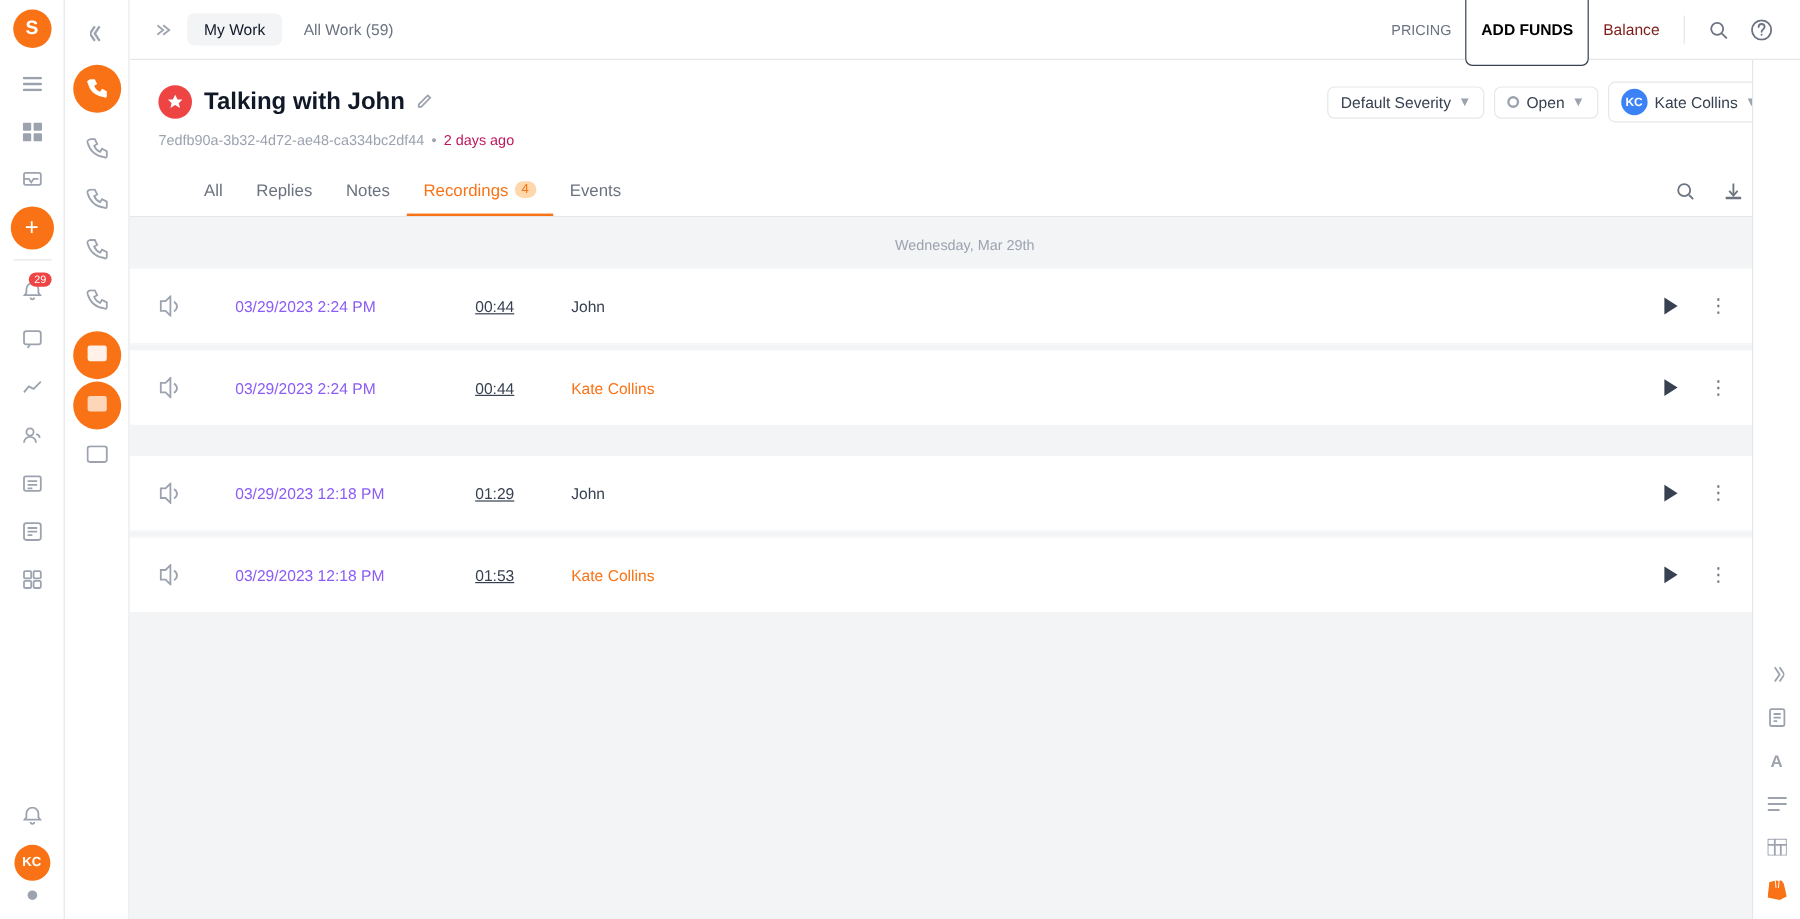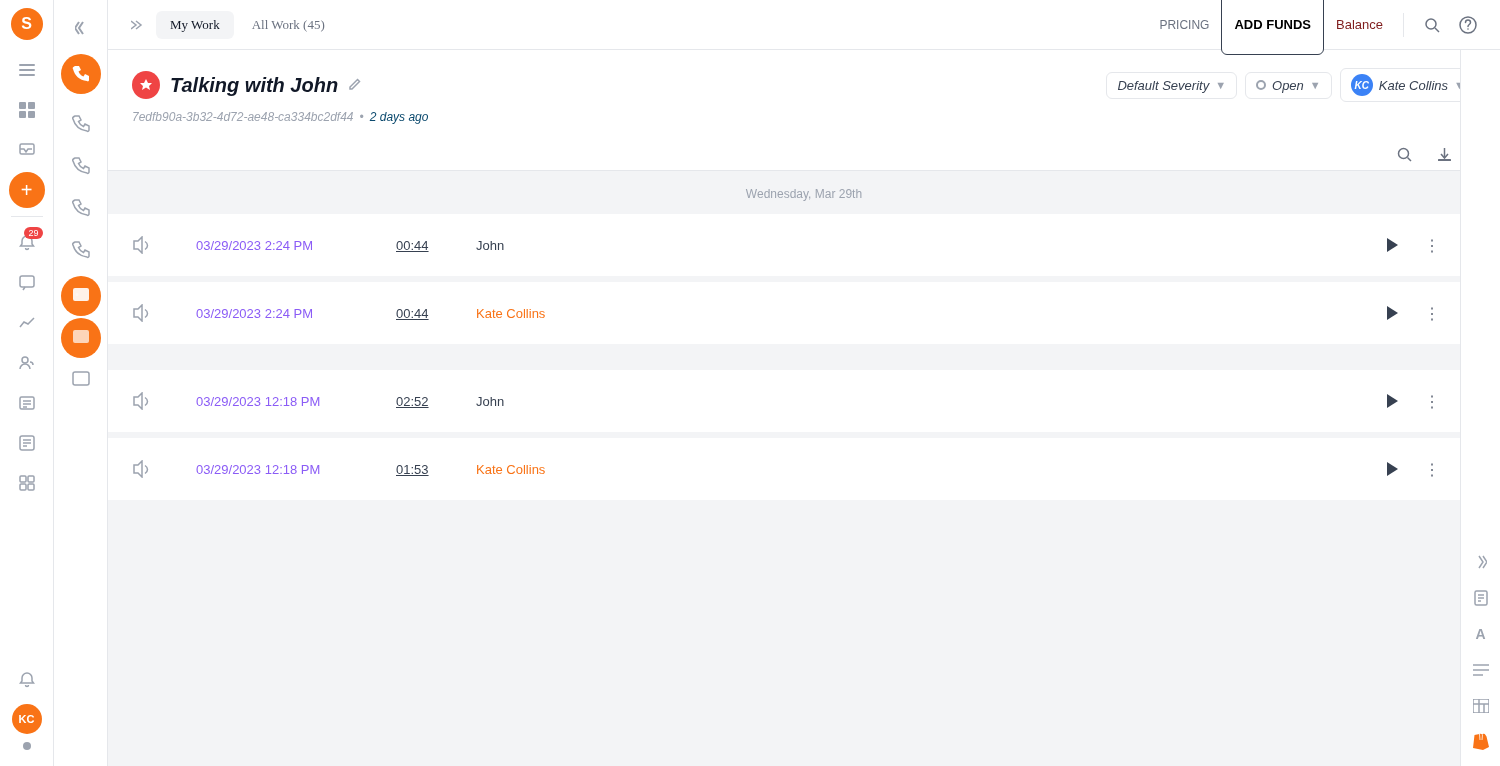--- a/index.html
+++ b/index.html
@@ -95,21 +95,20 @@
       display: flex; align-items: center; justify-content: center;
       color: #9ca3af; cursor: pointer; border-radius: 4px;
     }
     .nav-tab {
       padding: 6px 14px;
       border-radius: 6px;
       font-size: 13px;
       cursor: pointer;
       color: #6b7280;
       white-space: nowrap;
-      font-family: Liberation Serif, serif;
     }
     .nav-tab.active {
       background: #f3f4f6;
       color: #111827;
       font-weight: 500;
     }
     .nav-spacer { flex: 1; }
     .nav-pricing {
       font-size: 12px;
       color: #6b7280;
@@ -152,21 +151,20 @@
       height: 100%;
       display: flex;
       flex-direction: column;
     }
 
     
     .ticket-header {
       padding: 18px 24px 0 24px;
       background: #fff;
       border-bottom: 1px solid #e5e7eb;
-      font-style: italic;
     }
     .ticket-title-row {
       display: flex;
       align-items: center;
       justify-content: space-between;
       margin-bottom: 8px;
     }
     .ticket-title-left {
       display: flex;
       align-items: center;
@@ -190,21 +188,21 @@
     .ticket-meta-row {
       display: flex;
       align-items: center;
       gap: 6px;
       margin-bottom: 14px;
       font-size: 12px;
       color: #9ca3af;
     }
     .ticket-id { color: #9ca3af; }
     .ticket-meta-dot { color: #9ca3af; }
-    .ticket-time { color: #0c4a6e; }
+    .ticket-time { color: #be185d; }
 
     .ticket-controls {
       display: flex;
       align-items: center;
       gap: 8px;
     }
     .severity-select, .status-select, .assignee-select {
       display: flex;
       align-items: center;
       gap: 6px;
@@ -554,21 +552,21 @@
 </div>
 
 <div class="top-nav">
   <div class="nav-expand-btn">
     <svg width="14" height="10" viewBox="0 0 14 10" fill="none">
       <polyline points="0,1 5,5 0,9" stroke="#9ca3af" stroke-width="1.5"></polyline>
       <polyline points="5,1 10,5 5,9" stroke="#9ca3af" stroke-width="1.5"></polyline>
     </svg>
   </div>
   <div class="nav-tab active">My Work</div>
-  <div class="nav-tab">All Work (45)</div>
+  <div class="nav-tab">All Work (59)</div>
   <div class="nav-spacer"></div>
   <div class="nav-pricing">PRICING</div>
   <button class="nav-add-funds">ADD FUNDS</button>
   <div class="nav-balance">Balance</div>
   <div class="nav-divider-v"></div>
   <div class="nav-search-icon">
     <svg width="16" height="16" viewBox="0 0 16 16" fill="none">
       <circle cx="7" cy="7" r="5" stroke="#6b7280" stroke-width="1.5"></circle>
       <line x1="11" y1="11" x2="15" y2="15" stroke="#6b7280" stroke-width="1.5"></line>
     </svg>
@@ -617,20 +615,29 @@
           </div>
         </div>
       </div>
       <div class="ticket-meta-row">
         <span class="ticket-id">7edfb90a-3b32-4d72-ae48-ca334bc2df44</span>
         <span class="ticket-meta-dot">•</span>
         <span class="ticket-time">2 days ago</span>
       </div>
 
       <div class="tabs-row">
+        <div class="ticket-tabs">
+          <div class="tab-item">All</div>
+          <div class="tab-item">Replies</div>
+          <div class="tab-item">Notes</div>
+          <div class="tab-item active">
+            Recordings <span class="tab-badge active-badge">4</span>
+          </div>
+          <div class="tab-item">Events</div>
+        </div>
         <div class="tabs-actions">
           <div class="icon-btn">
             <svg width="15" height="15" viewBox="0 0 15 15" fill="none">
               <circle cx="6.5" cy="6.5" r="5" stroke="#6b7280" stroke-width="1.5"></circle>
               <line x1="10.5" y1="10.5" x2="14" y2="14" stroke="#6b7280" stroke-width="1.5"></line>
             </svg>
           </div>
           <div class="icon-btn">
             <svg width="15" height="15" viewBox="0 0 15 15" fill="none">
               <line x1="7.5" y1="1" x2="7.5" y2="10" stroke="#6b7280" stroke-width="1.5"></line>
@@ -699,21 +706,21 @@
       <div class="recording-gap"></div>
 
       <div class="recording-row">
         <div class="rec-speaker-icon">
           <svg width="20" height="18" viewBox="0 0 20 18" fill="none">
             <polygon points="2,5 6,5 10,1 10,17 6,13 2,13" stroke="#9ca3af" stroke-width="1.5" fill="none"></polygon>
             <path d="M13 5.5c1.5 1 2.5 2.5 2.5 4s-1 3-2.5 4" stroke="#9ca3af" stroke-width="1.5" fill="none"></path>
           </svg>
         </div>
         <div class="rec-date">03/29/2023 12:18 PM</div>
-        <div class="rec-duration">02:52</div>
+        <div class="rec-duration">01:29</div>
         <div class="rec-name">John</div>
         <div class="rec-play">
           <div class="play-btn">
             <svg width="14" height="16" viewBox="0 0 14 16" fill="none">
               <polygon points="2,1 13,8 2,15" fill="#374151"></polygon>
             </svg>
           </div>
         </div>
         <div class="rec-more">⋮</div>
         <div class="rec-chevron">

